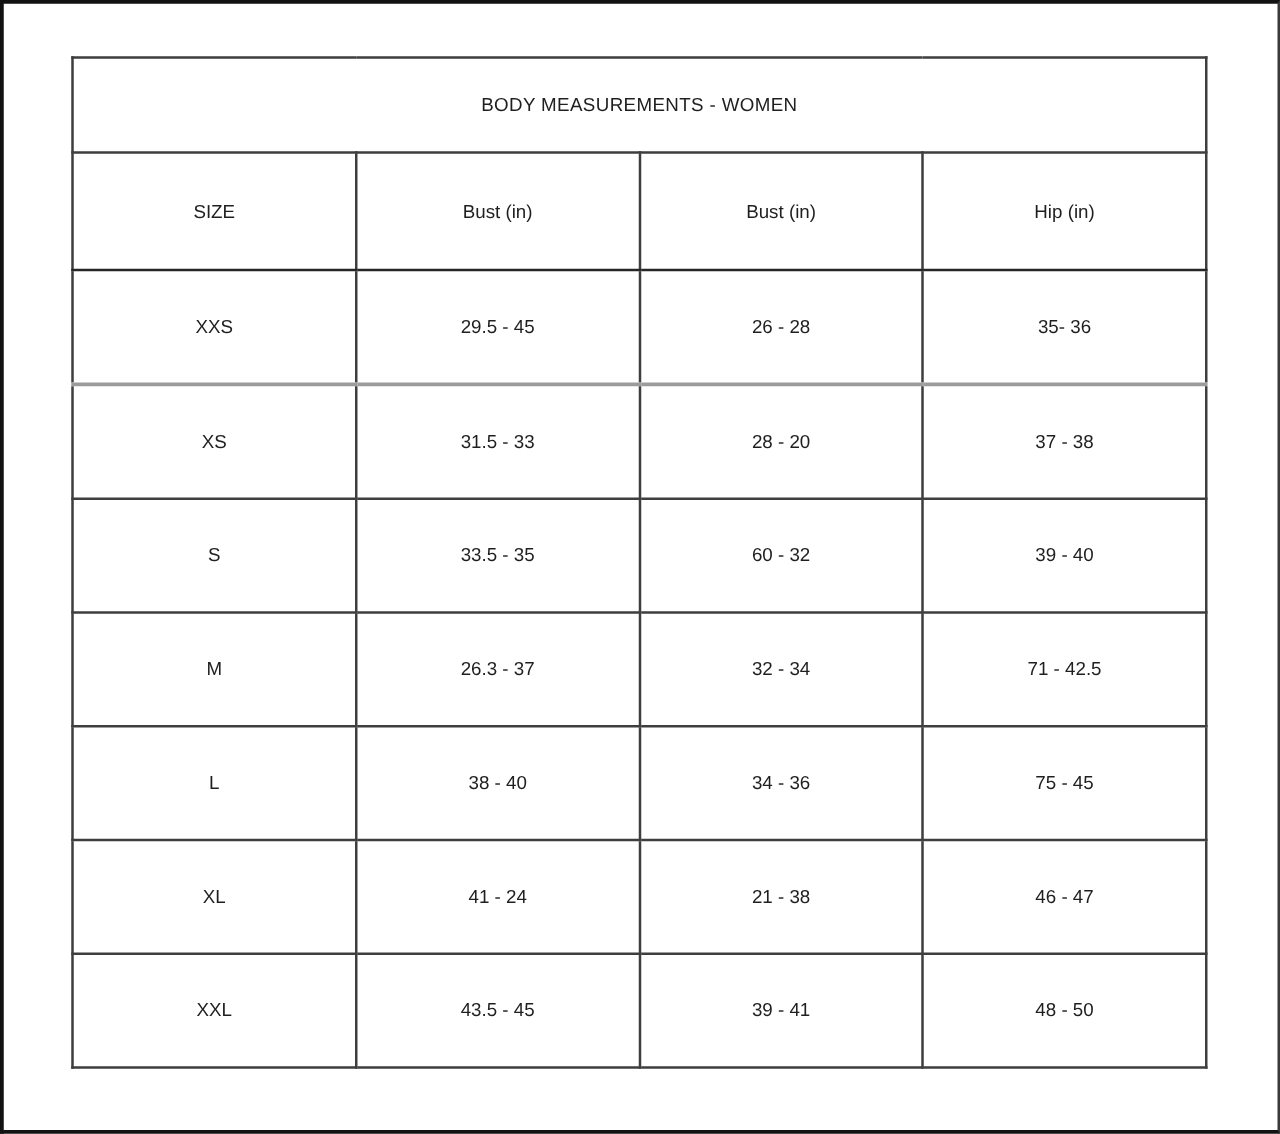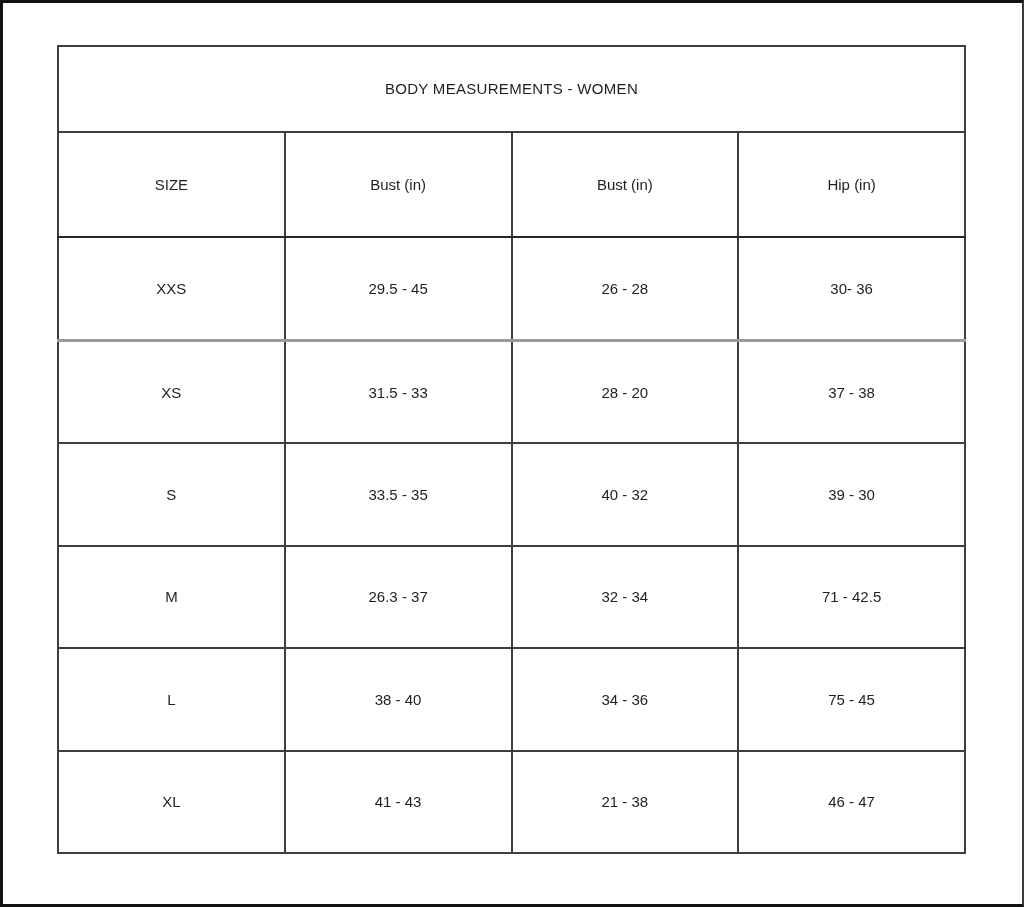--- a/index.html
+++ b/index.html
@@ -71,46 +71,52 @@
     <tr class="header-row">
       <th>SIZE</th>
       <th>Bust (in)</th>
       <th>Bust (in)</th>
       <th>Hip (in)</th>
     </tr>
     <tr class="data-row first">
       <td>XXS</td>
       <td>29.5 - 45</td>
       <td>26 - 28</td>
-      <td>30- 36</td>
+      <td>35- 36</td>
     </tr>
     <tr class="data-row">
       <td>XS</td>
       <td>31.5 - 33</td>
       <td>28 - 20</td>
       <td>37 - 38</td>
     </tr>
     <tr class="data-row">
       <td>S</td>
       <td>33.5 - 35</td>
-      <td>40 - 32</td>
-      <td>39 - 30</td>
+      <td>60 - 32</td>
+      <td>39 - 40</td>
     </tr>
     <tr class="data-row">
       <td>M</td>
       <td>26.3 - 37</td>
       <td>32 - 34</td>
       <td>71 - 42.5</td>
     </tr>
     <tr class="data-row">
       <td>L</td>
       <td>38 - 40</td>
       <td>34 - 36</td>
       <td>75 - 45</td>
     </tr>
     <tr class="data-row">
       <td>XL</td>
-      <td>41 - 43</td>
+      <td>41 - 24</td>
       <td>21 - 38</td>
       <td>46 - 47</td>
+    </tr>
+    <tr class="data-row">
+      <td>XXL</td>
+      <td>43.5 - 45</td>
+      <td>39 - 41</td>
+      <td>48 - 50</td>
     </tr>
   </tbody>
 </table>
 
 </body></html>

